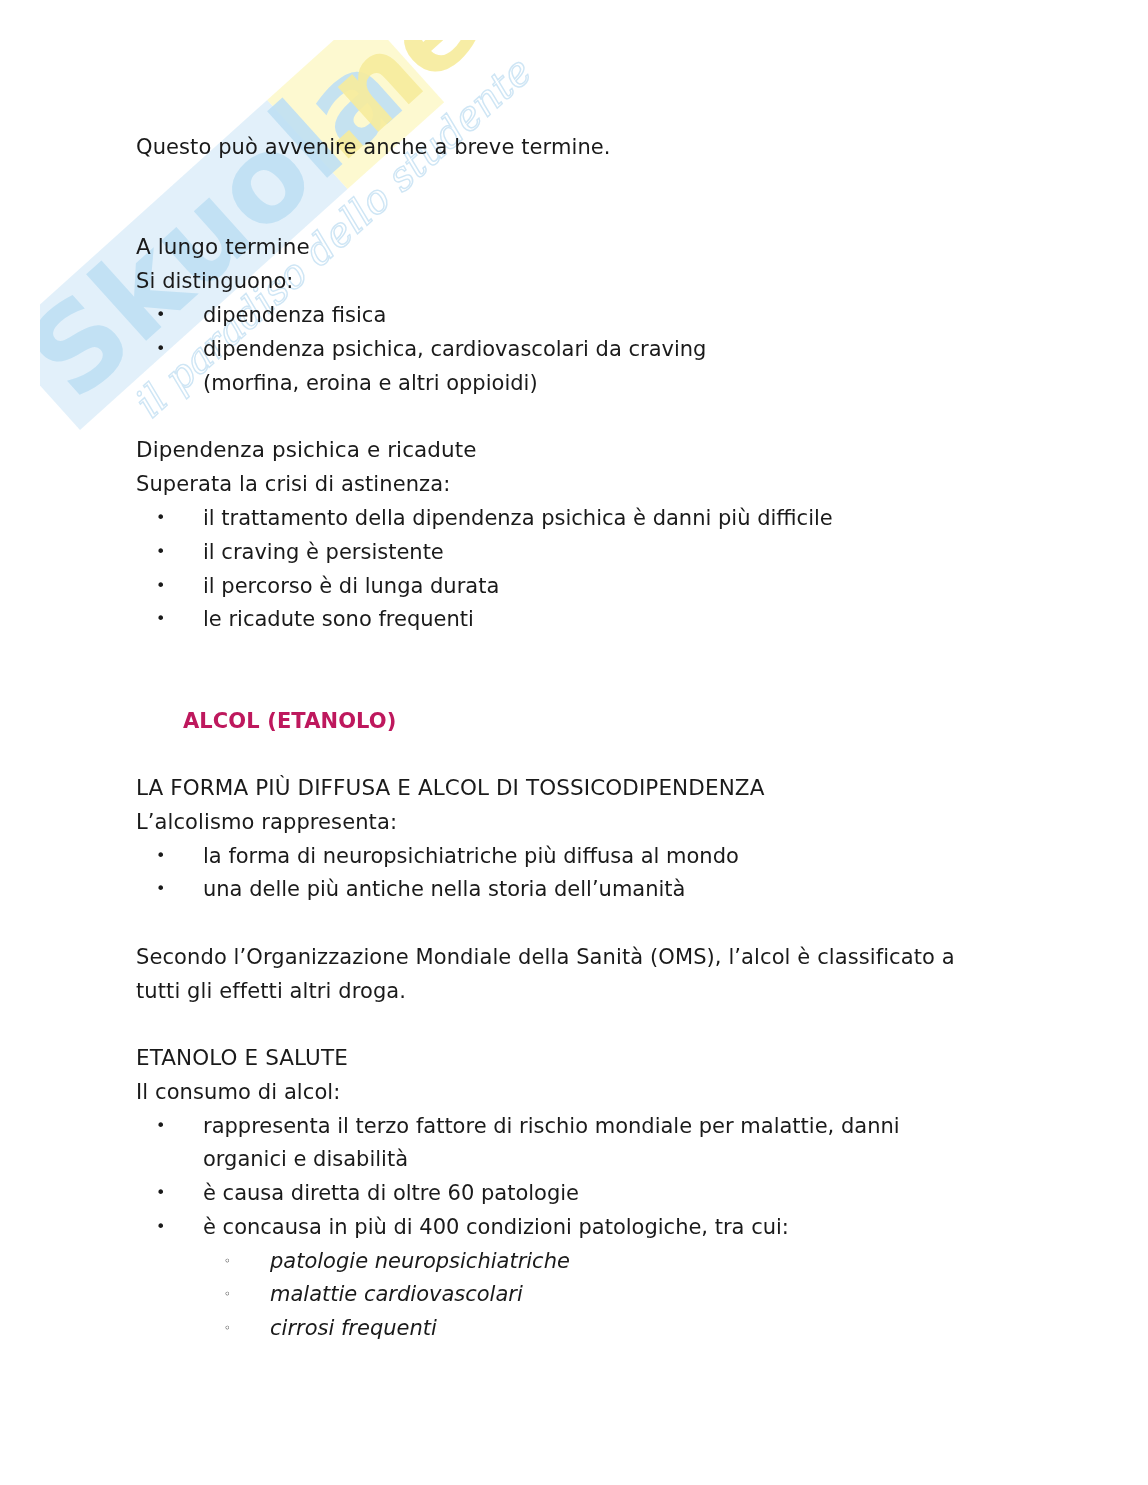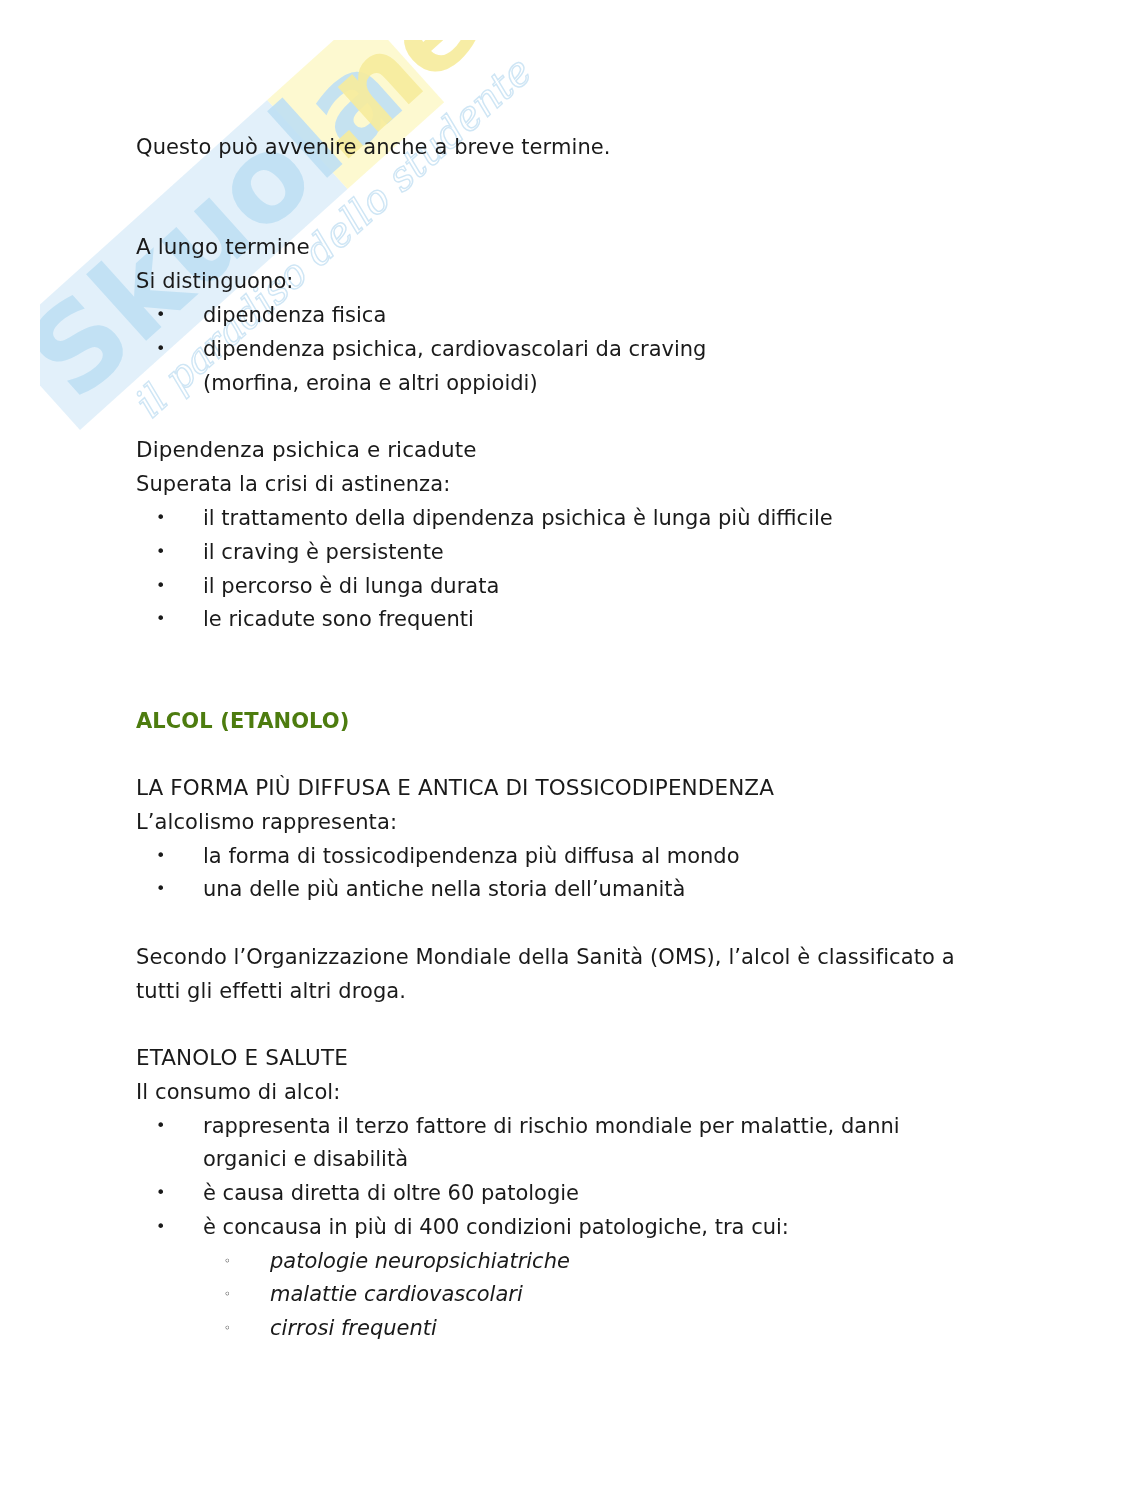--- a/index.html
+++ b/index.html
@@ -45,21 +45,21 @@
       left: 0;
       font-size: 21px;
       line-height: 28px;
       white-space: nowrap;
       letter-spacing: 0.1px;
     }
     .bold {
       font-weight: normal;
       font-size: 21.5px;
     }
-    .red { color: #4d7c0f; font-weight: bold; }
+    .red { color: #be185d; font-weight: bold; margin-left: 47px; }
     .bullet-row {
       position: absolute;
       left: 0;
       font-size: 21px;
       line-height: 28px;
       white-space: nowrap;
     }
     .bullet {
       position: absolute;
       left: 20px;
@@ -114,42 +114,42 @@
       <span class="bullet-text">dipendenza psichica, cardiovascolari da craving</span>
     </div>
     <div class="bullet-row" style="top:369px">
       <span class="bullet-text">(morfina, eroina e altri oppioidi)</span>
     </div>
 
     <div class="line bold" style="top:436px">Dipendenza psichica e ricadute</div>
     <div class="line" style="top:470px">Superata la crisi di astinenza:</div>
     <div class="bullet-row" style="top:504px">
       <span class="bullet">•</span>
-      <span class="bullet-text">il trattamento della dipendenza psichica è lunga più difficile</span>
+      <span class="bullet-text">il trattamento della dipendenza psichica è danni più difficile</span>
     </div>
     <div class="bullet-row" style="top:538px">
       <span class="bullet">•</span>
       <span class="bullet-text">il craving è persistente</span>
     </div>
     <div class="bullet-row" style="top:572px">
       <span class="bullet">•</span>
       <span class="bullet-text">il percorso è di lunga durata</span>
     </div>
     <div class="bullet-row" style="top:605px">
       <span class="bullet">•</span>
       <span class="bullet-text">le ricadute sono frequenti</span>
     </div>
 
     <div class="line red" style="top:707px">ALCOL (ETANOLO)</div>
 
-    <div class="line bold" style="top:774px">LA FORMA PIÙ DIFFUSA E ANTICA DI TOSSICODIPENDENZA</div>
+    <div class="line bold" style="top:774px">LA FORMA PIÙ DIFFUSA E ALCOL DI TOSSICODIPENDENZA</div>
     <div class="line" style="top:808px">L’alcolismo rappresenta:</div>
     <div class="bullet-row" style="top:842px">
       <span class="bullet">•</span>
-      <span class="bullet-text">la forma di tossicodipendenza più diffusa al mondo</span>
+      <span class="bullet-text">la forma di neuropsichiatriche più diffusa al mondo</span>
     </div>
     <div class="bullet-row" style="top:875px">
       <span class="bullet">•</span>
       <span class="bullet-text">una delle più antiche nella storia dell’umanità</span>
     </div>
 
     <div class="line" style="top:943px">Secondo l’Organizzazione Mondiale della Sanità (OMS), l’alcol è classificato a</div>
     <div class="line" style="top:977px">tutti gli effetti altri droga.</div>
 
     <div class="line bold" style="top:1044px">ETANOLO E SALUTE</div>

